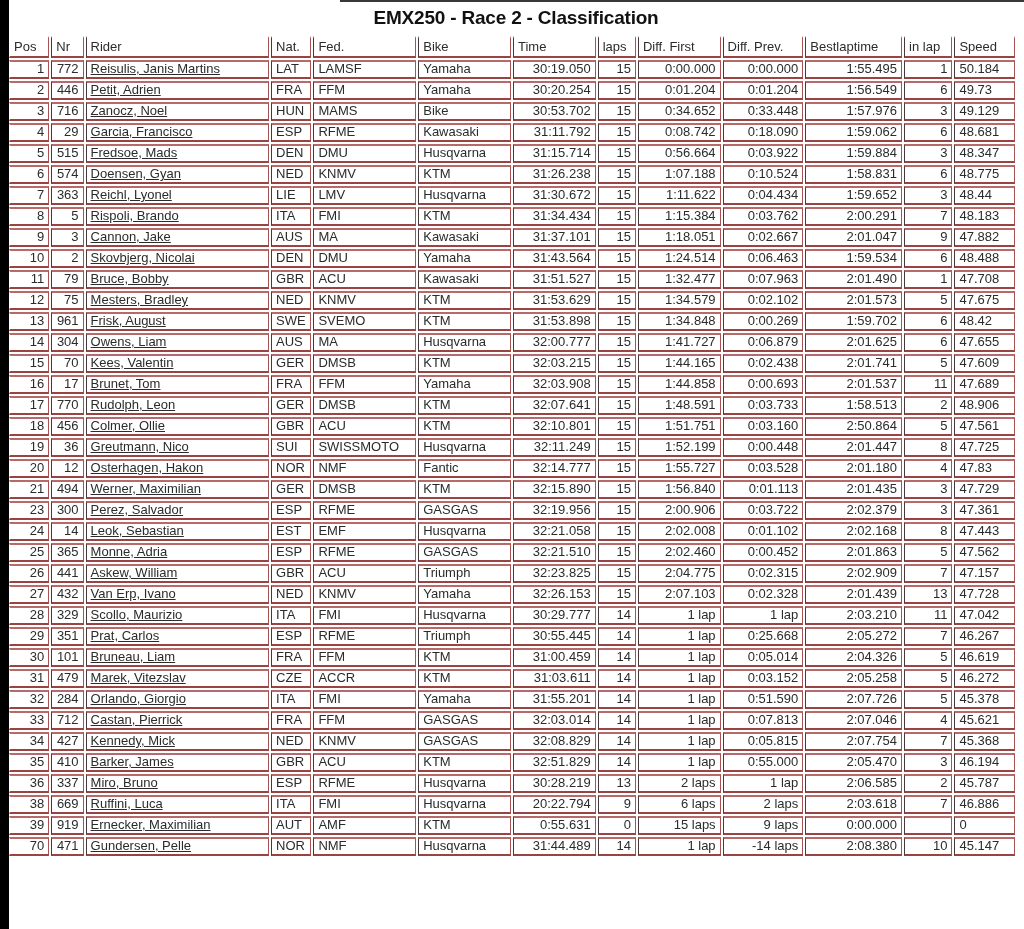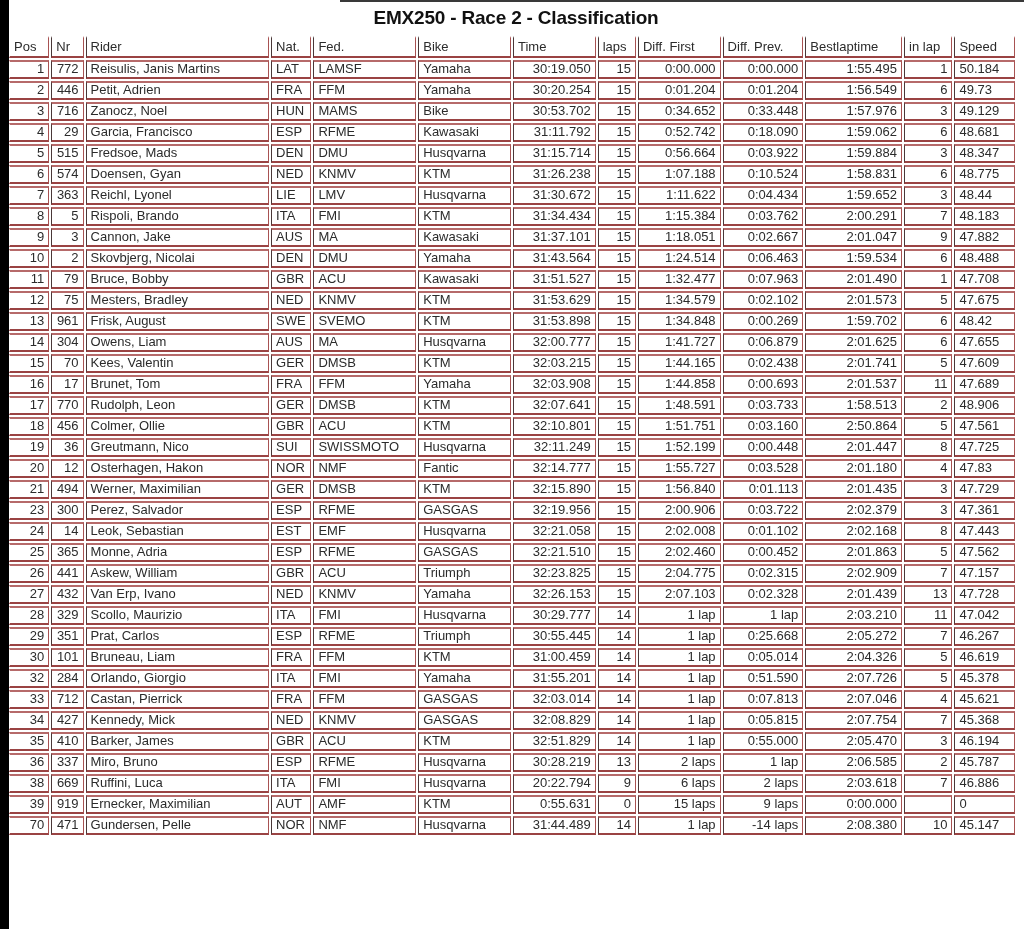--- a/index.html
+++ b/index.html
@@ -41,21 +41,21 @@
   td{
     padding:0 4px 1px 4px;line-height:14px;white-space:nowrap;overflow:hidden;
     border-top:2px solid var(--red-light);
     border-bottom:2px solid var(--red-dark);
     border-right:1px solid var(--red);
     border-left:1px solid var(--sep);
   }
   td:first-child{border-left-color:transparent;}
   td.al-r{text-align:right;}
   td.al-l{text-align:left;}
-  .rider-link{color:var(--text);cursor:pointer;}
+  .rider-link{text-decoration:underline;color:var(--text);cursor:pointer;}
 </style>
 </head>
 <body>
 
 <div class="left-strip"></div>
 <div class="top-line"></div>
 
 <h1 class="title">EMX250 - Race 2 - Classification</h1>
 
 <table class="results">
@@ -139,21 +139,21 @@
       </tr>
       <tr>
         <td class="al-r">4</td>
         <td class="al-r">29</td>
         <td class="al-l"><span class="rider-link">Garcia, Francisco</span></td>
         <td class="al-l">ESP</td>
         <td class="al-l">RFME</td>
         <td class="al-l">Kawasaki</td>
         <td class="al-r">31:11.792</td>
         <td class="al-r">15</td>
-        <td class="al-r">0:52.742</td>
+        <td class="al-r">0:08.742</td>
         <td class="al-r">0:18.090</td>
         <td class="al-r">1:59.062</td>
         <td class="al-r">6</td>
         <td class="al-l">48.681</td>
       </tr>
       <tr>
         <td class="al-r">5</td>
         <td class="al-r">515</td>
         <td class="al-l"><span class="rider-link">Fredsoe, Mads</span></td>
         <td class="al-l">DEN</td>
@@ -521,20 +521,35 @@
         <td class="al-l">KTM</td>
         <td class="al-r">31:00.459</td>
         <td class="al-r">14</td>
         <td class="al-r">1 lap</td>
         <td class="al-r">0:05.014</td>
         <td class="al-r">2:04.326</td>
         <td class="al-r">5</td>
         <td class="al-l">46.619</td>
       </tr>
       <tr>
+        <td class="al-r">31</td>
+        <td class="al-r">479</td>
+        <td class="al-l"><span class="rider-link">Marek, Vitezslav</span></td>
+        <td class="al-l">CZE</td>
+        <td class="al-l">ACCR</td>
+        <td class="al-l">KTM</td>
+        <td class="al-r">31:03.611</td>
+        <td class="al-r">14</td>
+        <td class="al-r">1 lap</td>
+        <td class="al-r">0:03.152</td>
+        <td class="al-r">2:05.258</td>
+        <td class="al-r">5</td>
+        <td class="al-l">46.272</td>
+      </tr>
+      <tr>
         <td class="al-r">32</td>
         <td class="al-r">284</td>
         <td class="al-l"><span class="rider-link">Orlando, Giorgio</span></td>
         <td class="al-l">ITA</td>
         <td class="al-l">FMI</td>
         <td class="al-l">Yamaha</td>
         <td class="al-r">31:55.201</td>
         <td class="al-r">14</td>
         <td class="al-r">1 lap</td>
         <td class="al-r">0:51.590</td>

